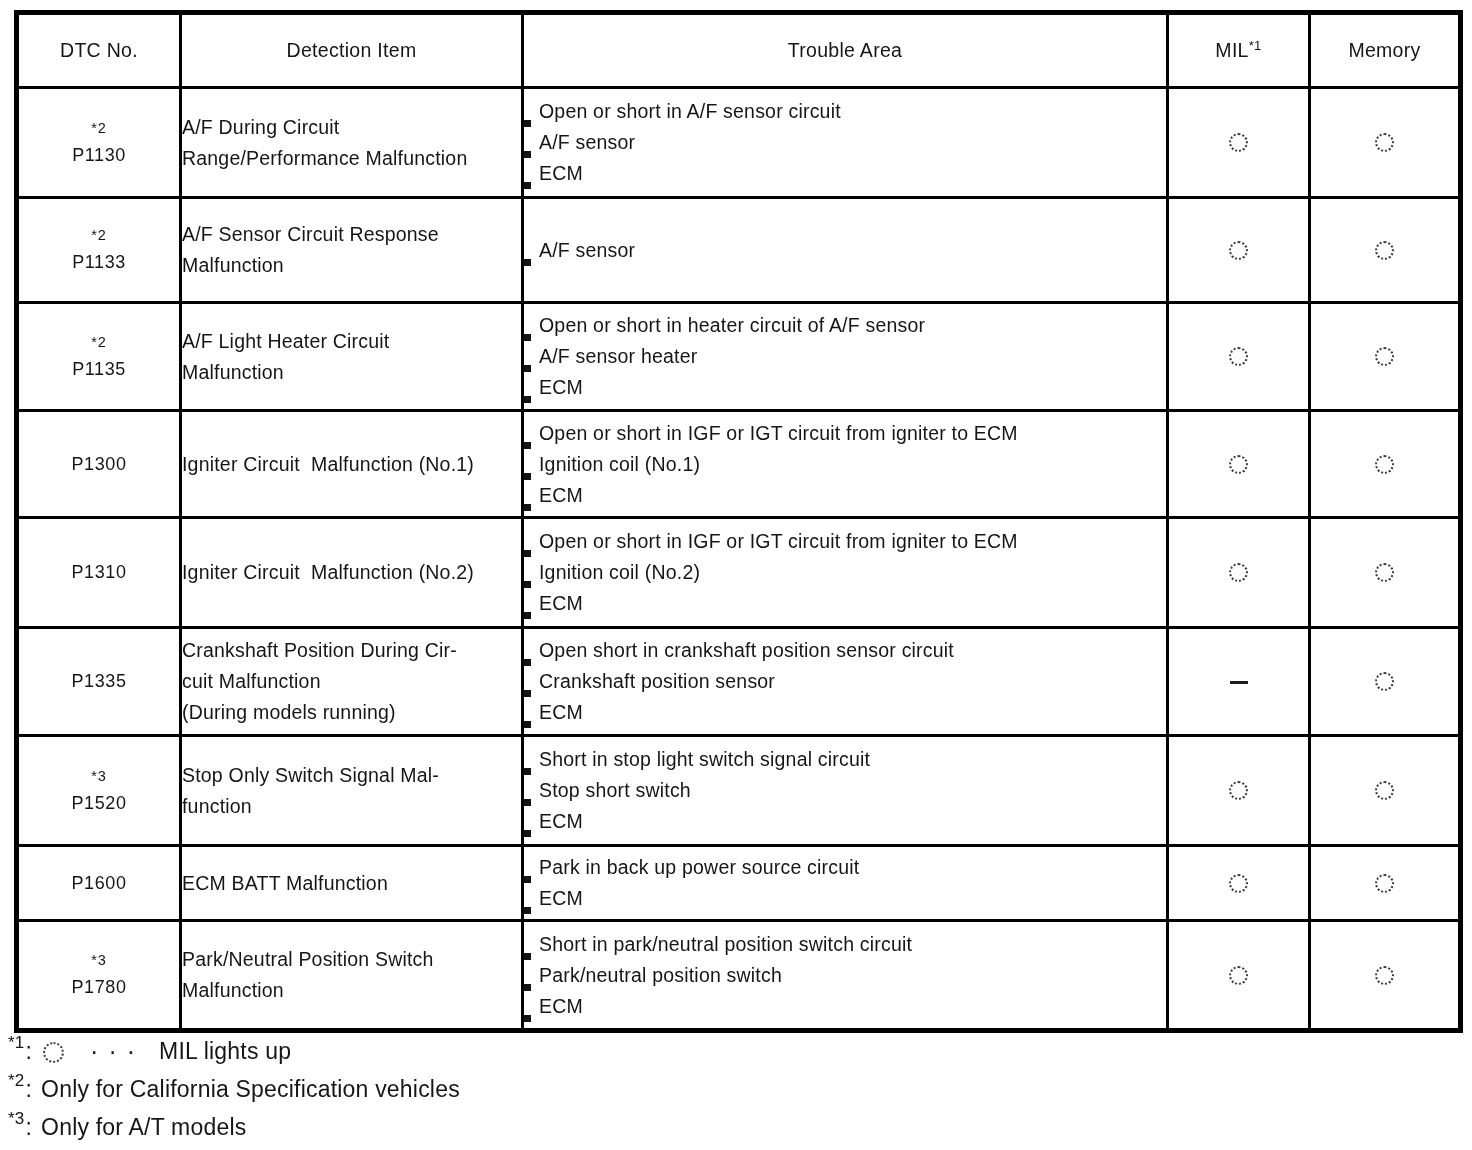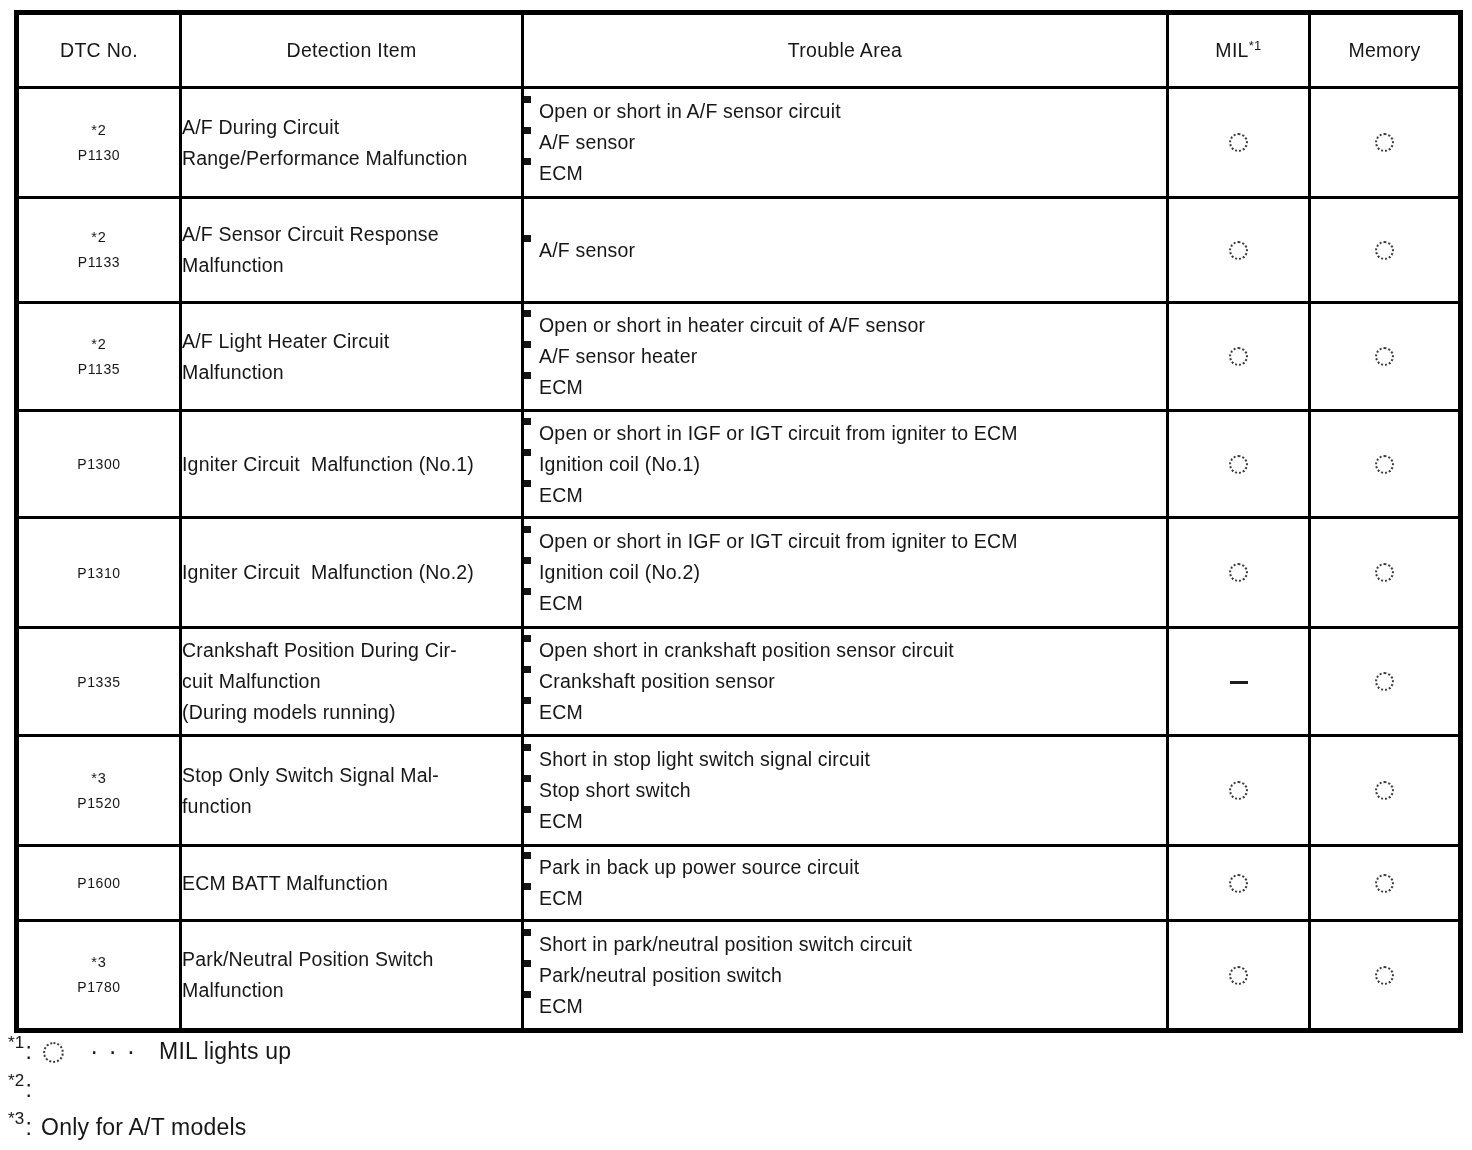--- a/index.html
+++ b/index.html
@@ -48,36 +48,36 @@
   
   td.dtc-cell { text-align: center; }
   .dtc-stack { display: inline-block; }
   .dtc-marker {
     font-size: 14.5px;
     line-height: 16px;
     margin-bottom: 9px;
     letter-spacing: 1px;
   }
   .dtc-code {
-    font-size: 14px;
+    font-size: 18px;
     letter-spacing: 0.6px;
   }
   
   td.det-cell { padding: 6px 8px 6px 13px; }
   .det-line {
     font-size: 19.5px;
     line-height: 31px;
     white-space: pre-wrap;
     letter-spacing: 0.2px;
   }
   
   td.trouble-cell { padding: 5px 6px 5px 14px; }
   .trouble-item {
     display: flex;
-    align-items: flex-start;
+    align-items: flex-end;
     line-height: 31px;
     font-size: 19.5px;
     letter-spacing: 0.2px;
   }
   .bullet {
     flex: none;
     width: 7px;
     height: 7px;
     background: #141414;
     margin-right: 8px;
@@ -356,20 +356,21 @@
       <div class="footnote">
         <span class="fn-marker">*1</span>
         <span class="fn-colon">:</span>
         <span class="fn-circle"></span>
         <span class="fn-dots">···</span>
         <span>MIL lights up</span>
       </div>
       <div class="footnote">
         <span class="fn-marker">*2</span>
         <span class="fn-colon">:</span>
+        <span>Only for California Specification vehicles</span>
       </div>
       <div class="footnote">
         <span class="fn-marker">*3</span>
         <span class="fn-colon">:</span>
         <span>Only for A/T models</span>
       </div>
     </div>
 
 </div>
 

